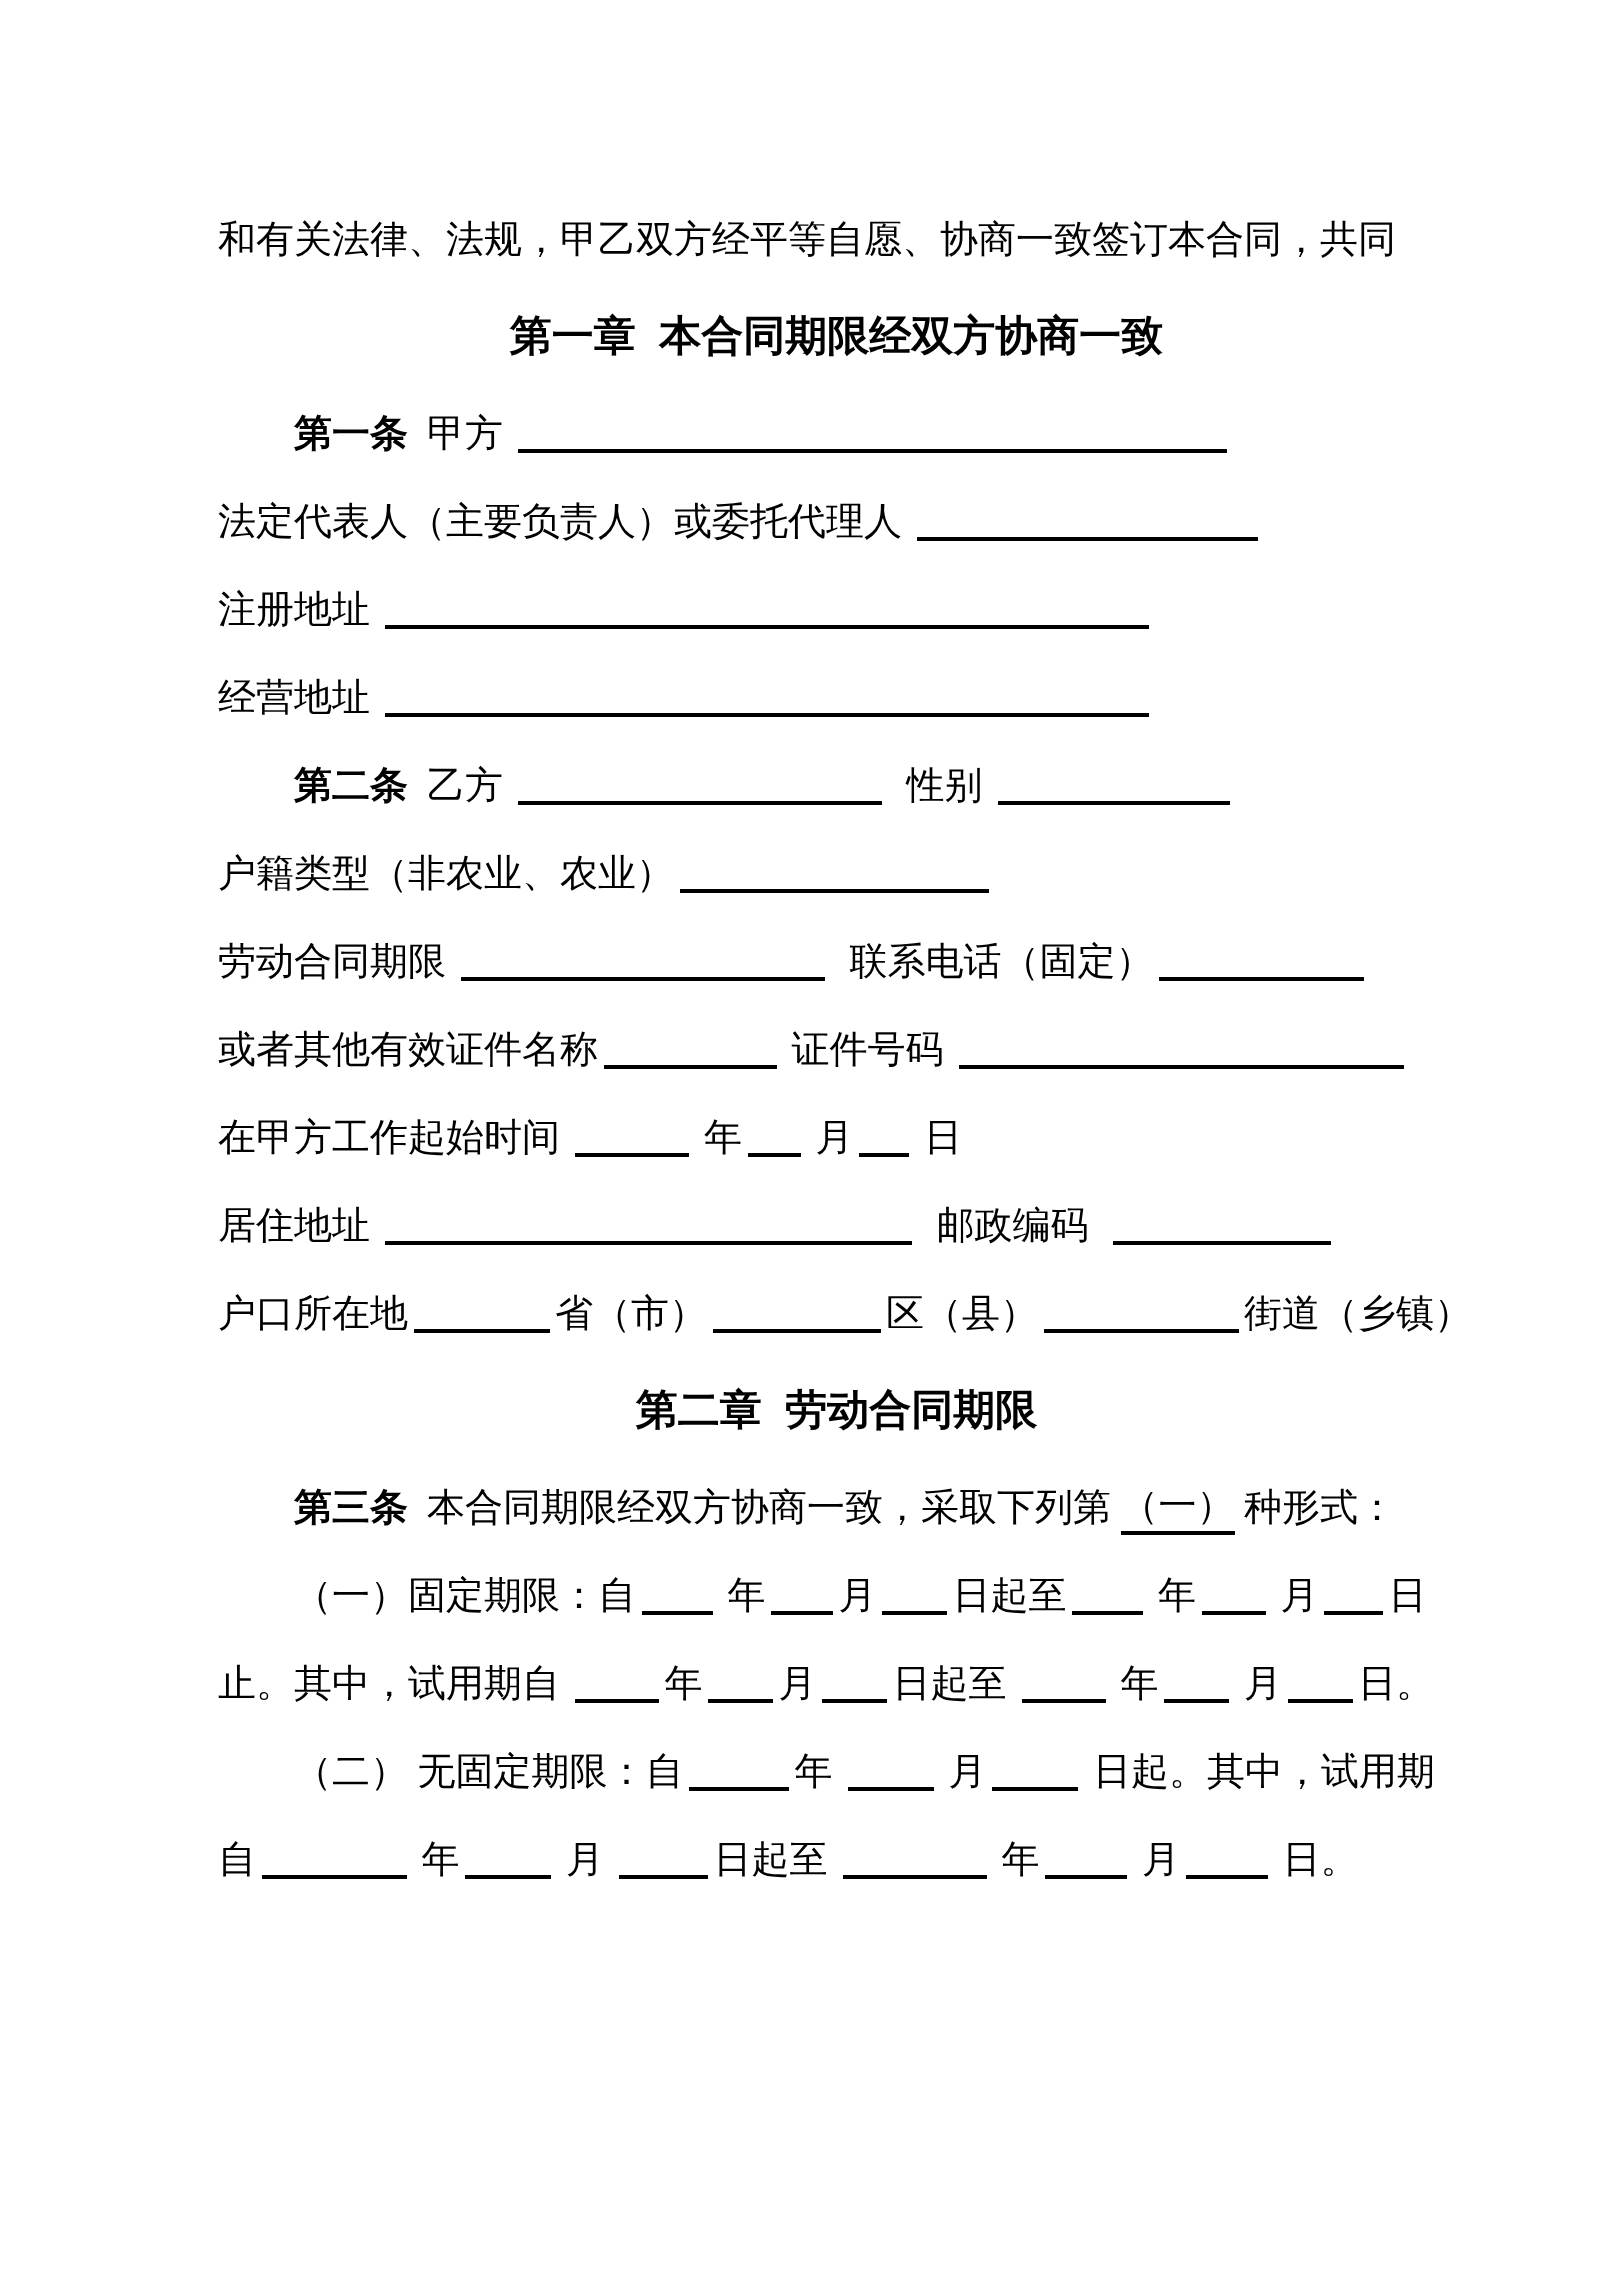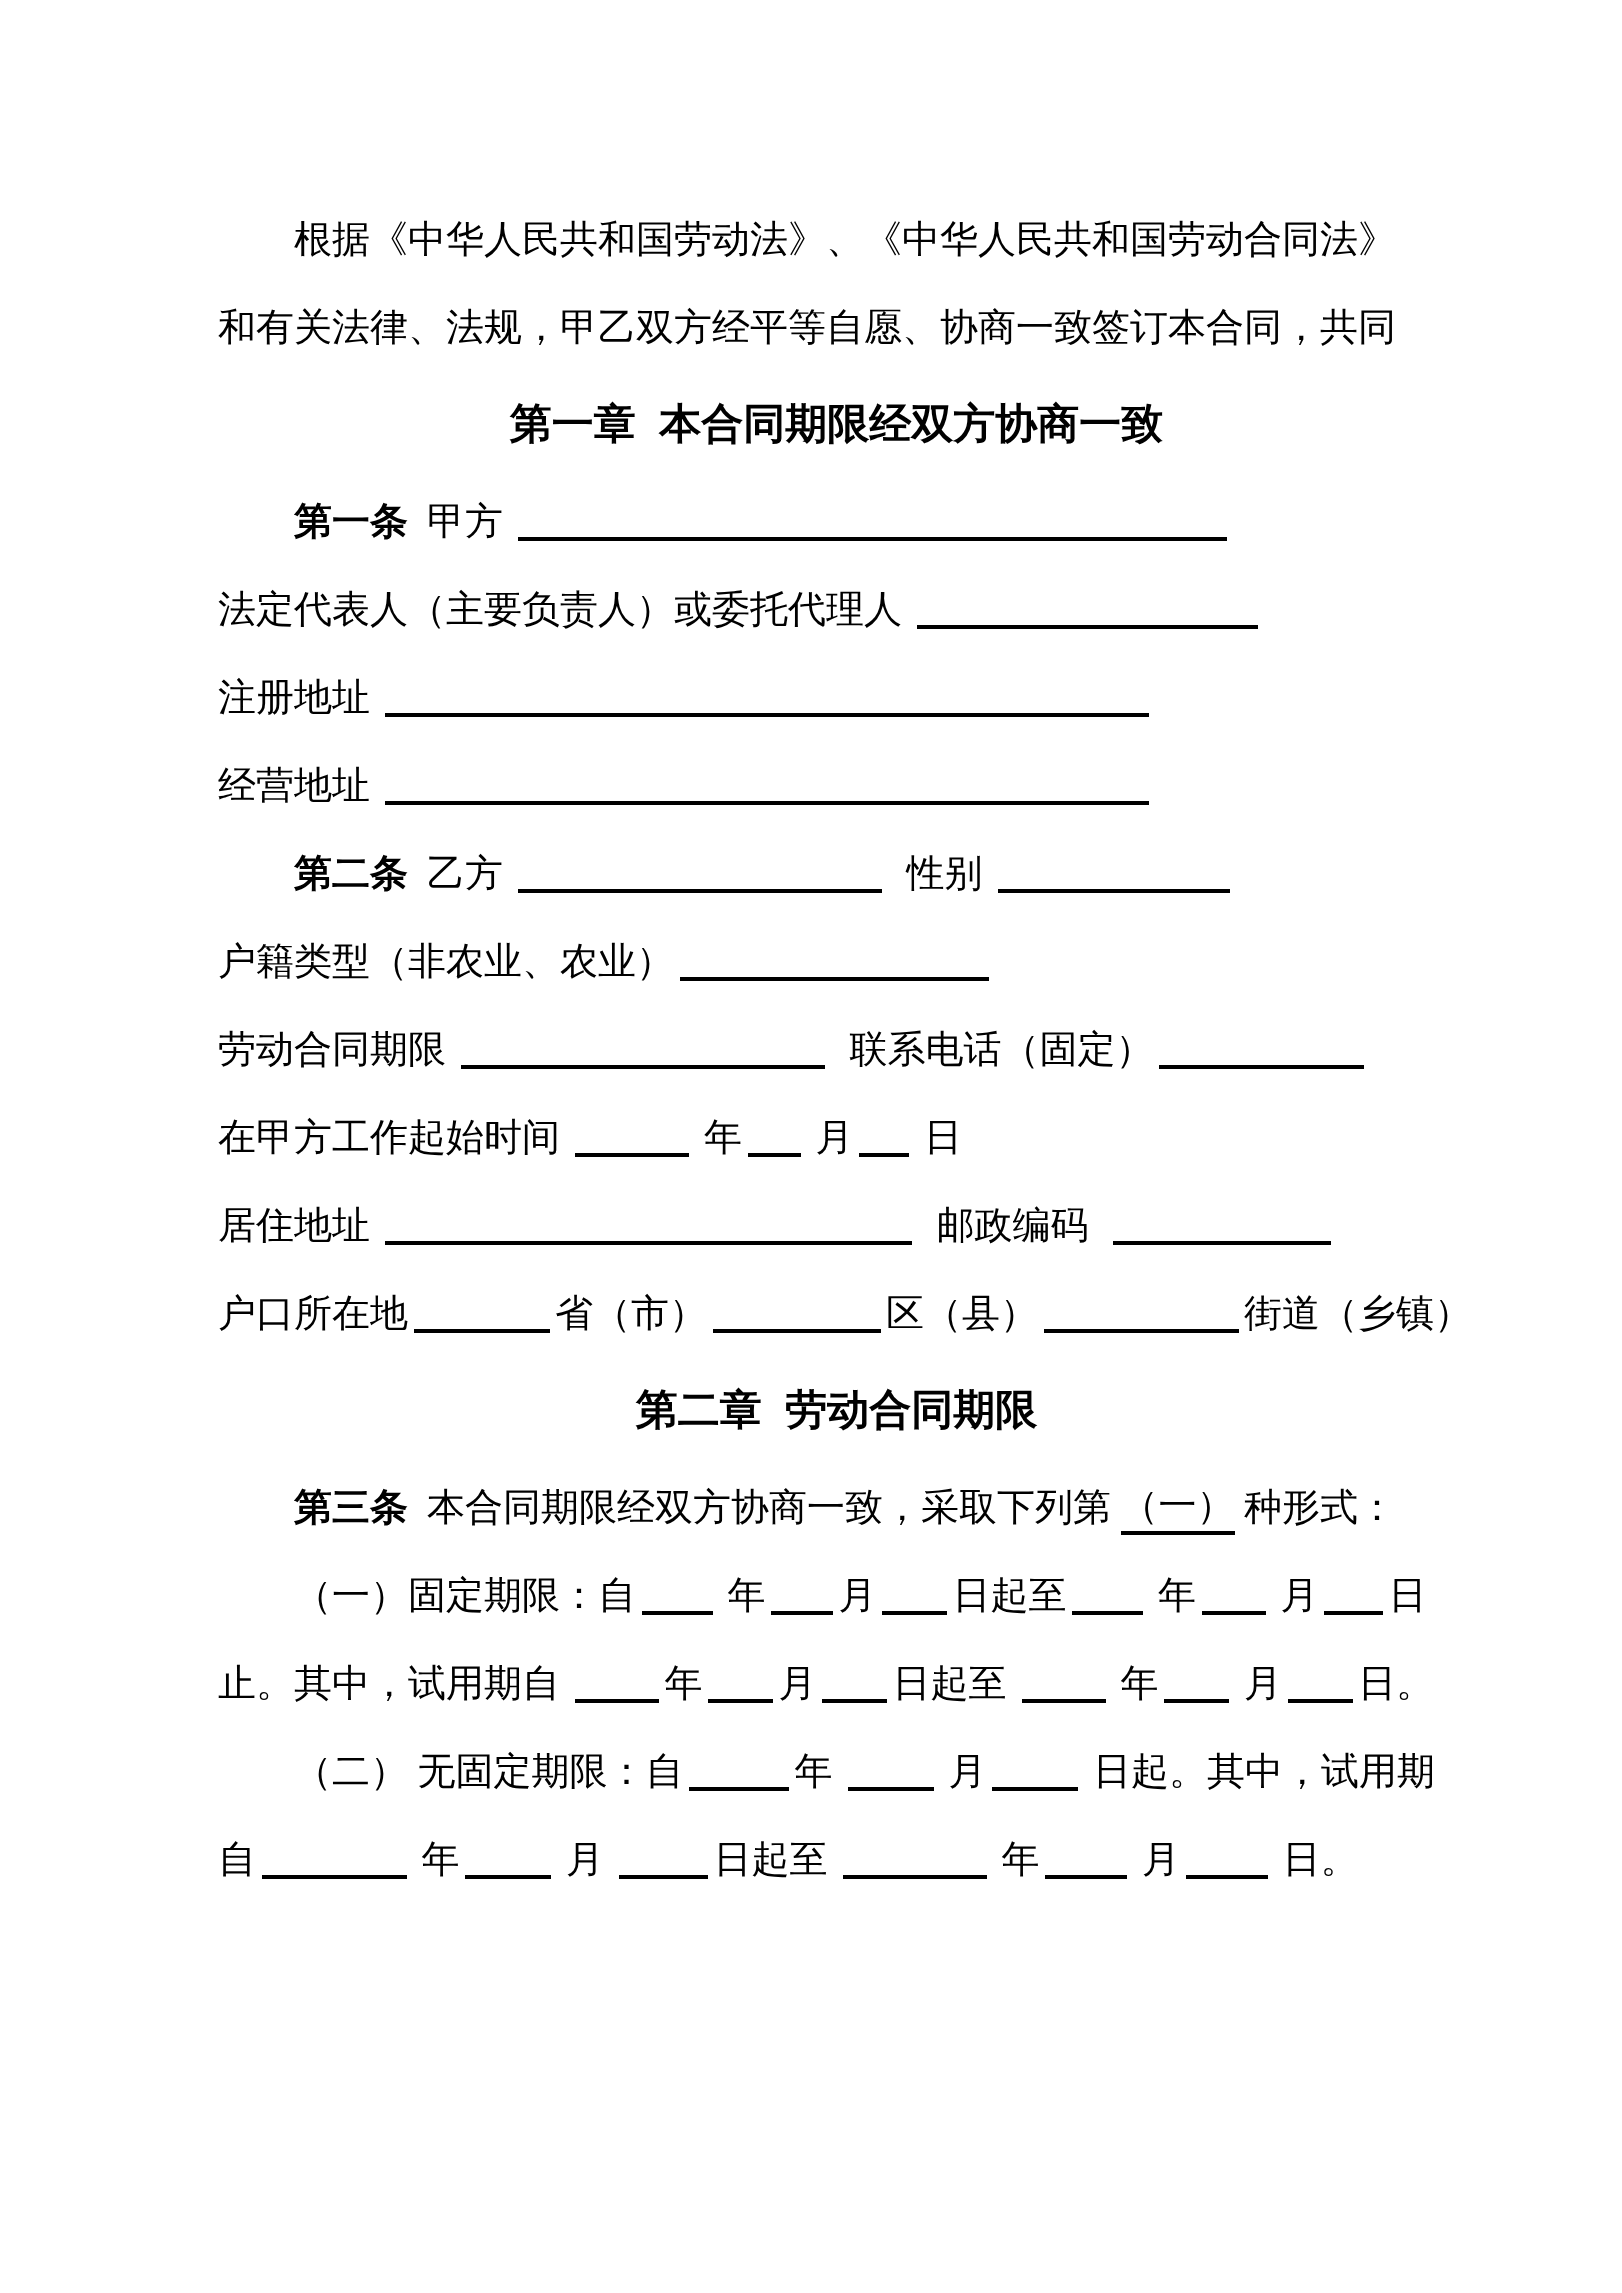--- a/index.html
+++ b/index.html
@@ -54,30 +54,30 @@
     border-bottom: 4.5px solid #000000;
     margin: 0 5.5px 23.6px 5.5px;
     flex-shrink: 0;
   }
 </style>
 </head>
 <body>
 
 <div class="page">
   <div>
-      <div class="line indent"><span class="run">根据《中华人民共和国劳动法》、《中华人民共和国劳动合同法》</span></div>
       <div class="line"><span class="run">和有关法律、法规，甲乙双方经平等自愿、协商一致签订本合同，共同</span></div>
       <div class="line heading"><span class="run">第一章  本合同期限经双方协商一致</span></div>
       <div class="line indent"><span class="run bold">第一条</span><span class="run">  甲方 </span><span class="blank" style="width: 709px;"></span></div>
       <div class="line"><span class="run">法定代表人（主要负责人）或委托代理人 </span><span class="blank" style="width: 341px;"></span></div>
       <div class="line"><span class="run">注册地址 </span><span class="blank" style="width: 764px;"></span></div>
       <div class="line"><span class="run">经营地址 </span><span class="blank" style="width: 764px;"></span></div>
       <div class="line indent"><span class="run bold">第二条</span><span class="run">  乙方 </span><span class="blank" style="width: 364px;"></span><span class="run">  性别 </span><span class="blank" style="width: 232px;"></span></div>
       <div class="line"><span class="run">户籍类型（非农业、农业）</span><span class="blank" style="width: 309px;"></span></div>
       <div class="line"><span class="run">劳动合同期限 </span><span class="blank" style="width: 364px;"></span><span class="run">  联系电话（固定）</span><span class="blank" style="width: 205px;"></span></div>
+      <div class="line"><span class="run">或者其他有效证件名称</span><span class="blank" style="width: 173px;"></span><span class="run"> 证件号码 </span><span class="blank" style="width: 445px;"></span></div>
       <div class="line"><span class="run">在甲方工作起始时间 </span><span class="blank" style="width: 114px;"></span><span class="run"> 年</span><span class="blank" style="width: 53px;"></span><span class="run"> 月</span><span class="blank" style="width: 50px;"></span><span class="run"> 日</span></div>
       <div class="line"><span class="run">居住地址 </span><span class="blank" style="width: 527px;"></span><span class="run">  邮政编码  </span><span class="blank" style="width: 218px;"></span></div>
       <div class="line"><span class="run">户口所在地</span><span class="blank" style="width: 136px;"></span><span class="run">省（市）</span><span class="blank" style="width: 168px;"></span><span class="run">区（县）</span><span class="blank" style="width: 195px;"></span><span class="run">街道（乡镇）</span></div>
       <div class="line heading"><span class="run">第二章  劳动合同期限</span></div>
       <div class="line indent"><span class="run bold">第三条</span><span class="run">  本合同期限经双方协商一致，采取下列第 </span><span class="run underlined">（一）</span><span class="run"> 种形式：</span></div>
       <div class="line indent"><span class="run">（一）固定期限：自</span><span class="blank" style="width: 71px;"></span><span class="run"> 年</span><span class="blank" style="width: 62px;"></span><span class="run">月</span><span class="blank" style="width: 65px;"></span><span class="run">日起至</span><span class="blank" style="width: 71px;"></span><span class="run"> 年</span><span class="blank" style="width: 64px;"></span><span class="run"> 月</span><span class="blank" style="width: 59px;"></span><span class="run">日</span></div>
       <div class="line"><span class="run">止。其中，试用期自 </span><span class="blank" style="width: 84px;"></span><span class="run">年</span><span class="blank" style="width: 65px;"></span><span class="run">月</span><span class="blank" style="width: 65px;"></span><span class="run">日起至 </span><span class="blank" style="width: 84px;"></span><span class="run"> 年</span><span class="blank" style="width: 65px;"></span><span class="run"> 月</span><span class="blank" style="width: 65px;"></span><span class="run">日。</span></div>
       <div class="line indent"><span class="run">（二） 无固定期限：自</span><span class="blank" style="width: 100px;"></span><span class="run">年 </span><span class="blank" style="width: 86px;"></span><span class="run"> 月</span><span class="blank" style="width: 86px;"></span><span class="run"> 日起。其中，试用期</span></div>
       <div class="line"><span class="run">自</span><span class="blank" style="width: 145px;"></span><span class="run"> 年</span><span class="blank" style="width: 86px;"></span><span class="run"> 月 </span><span class="blank" style="width: 89px;"></span><span class="run">日起至 </span><span class="blank" style="width: 144px;"></span><span class="run"> 年</span><span class="blank" style="width: 82px;"></span><span class="run"> 月</span><span class="blank" style="width: 82px;"></span><span class="run"> 日。</span></div>
     </div>

